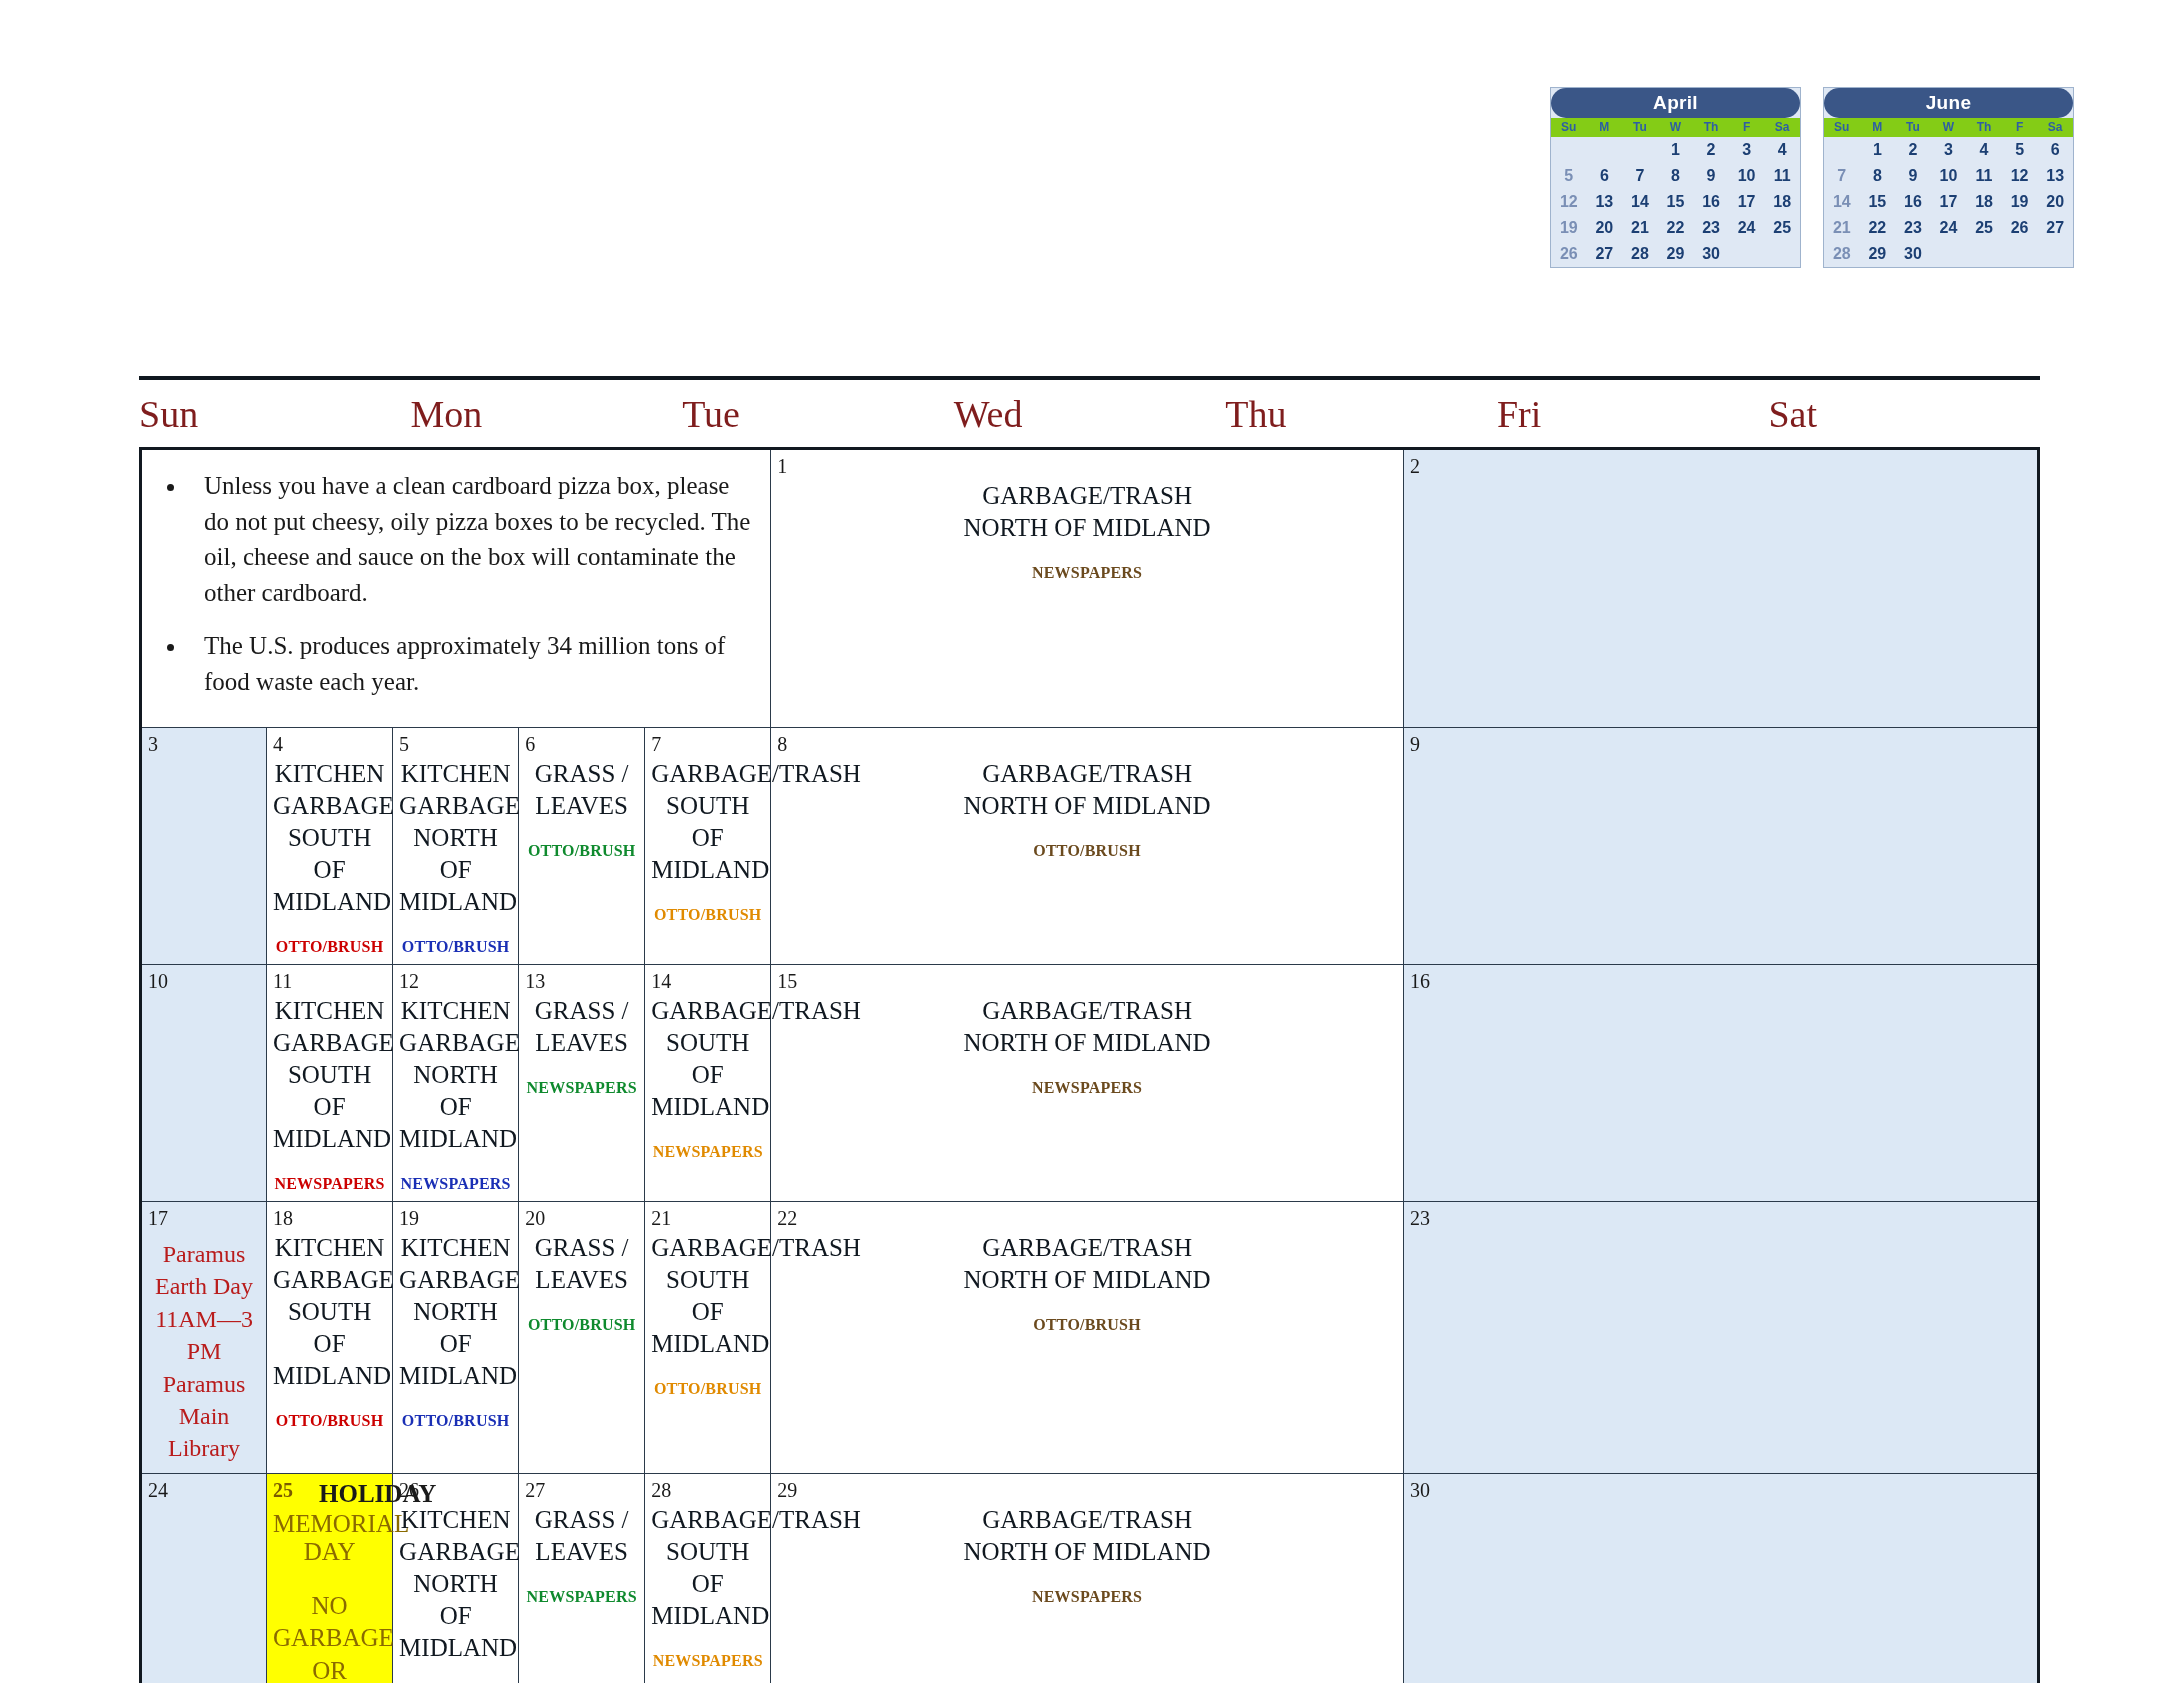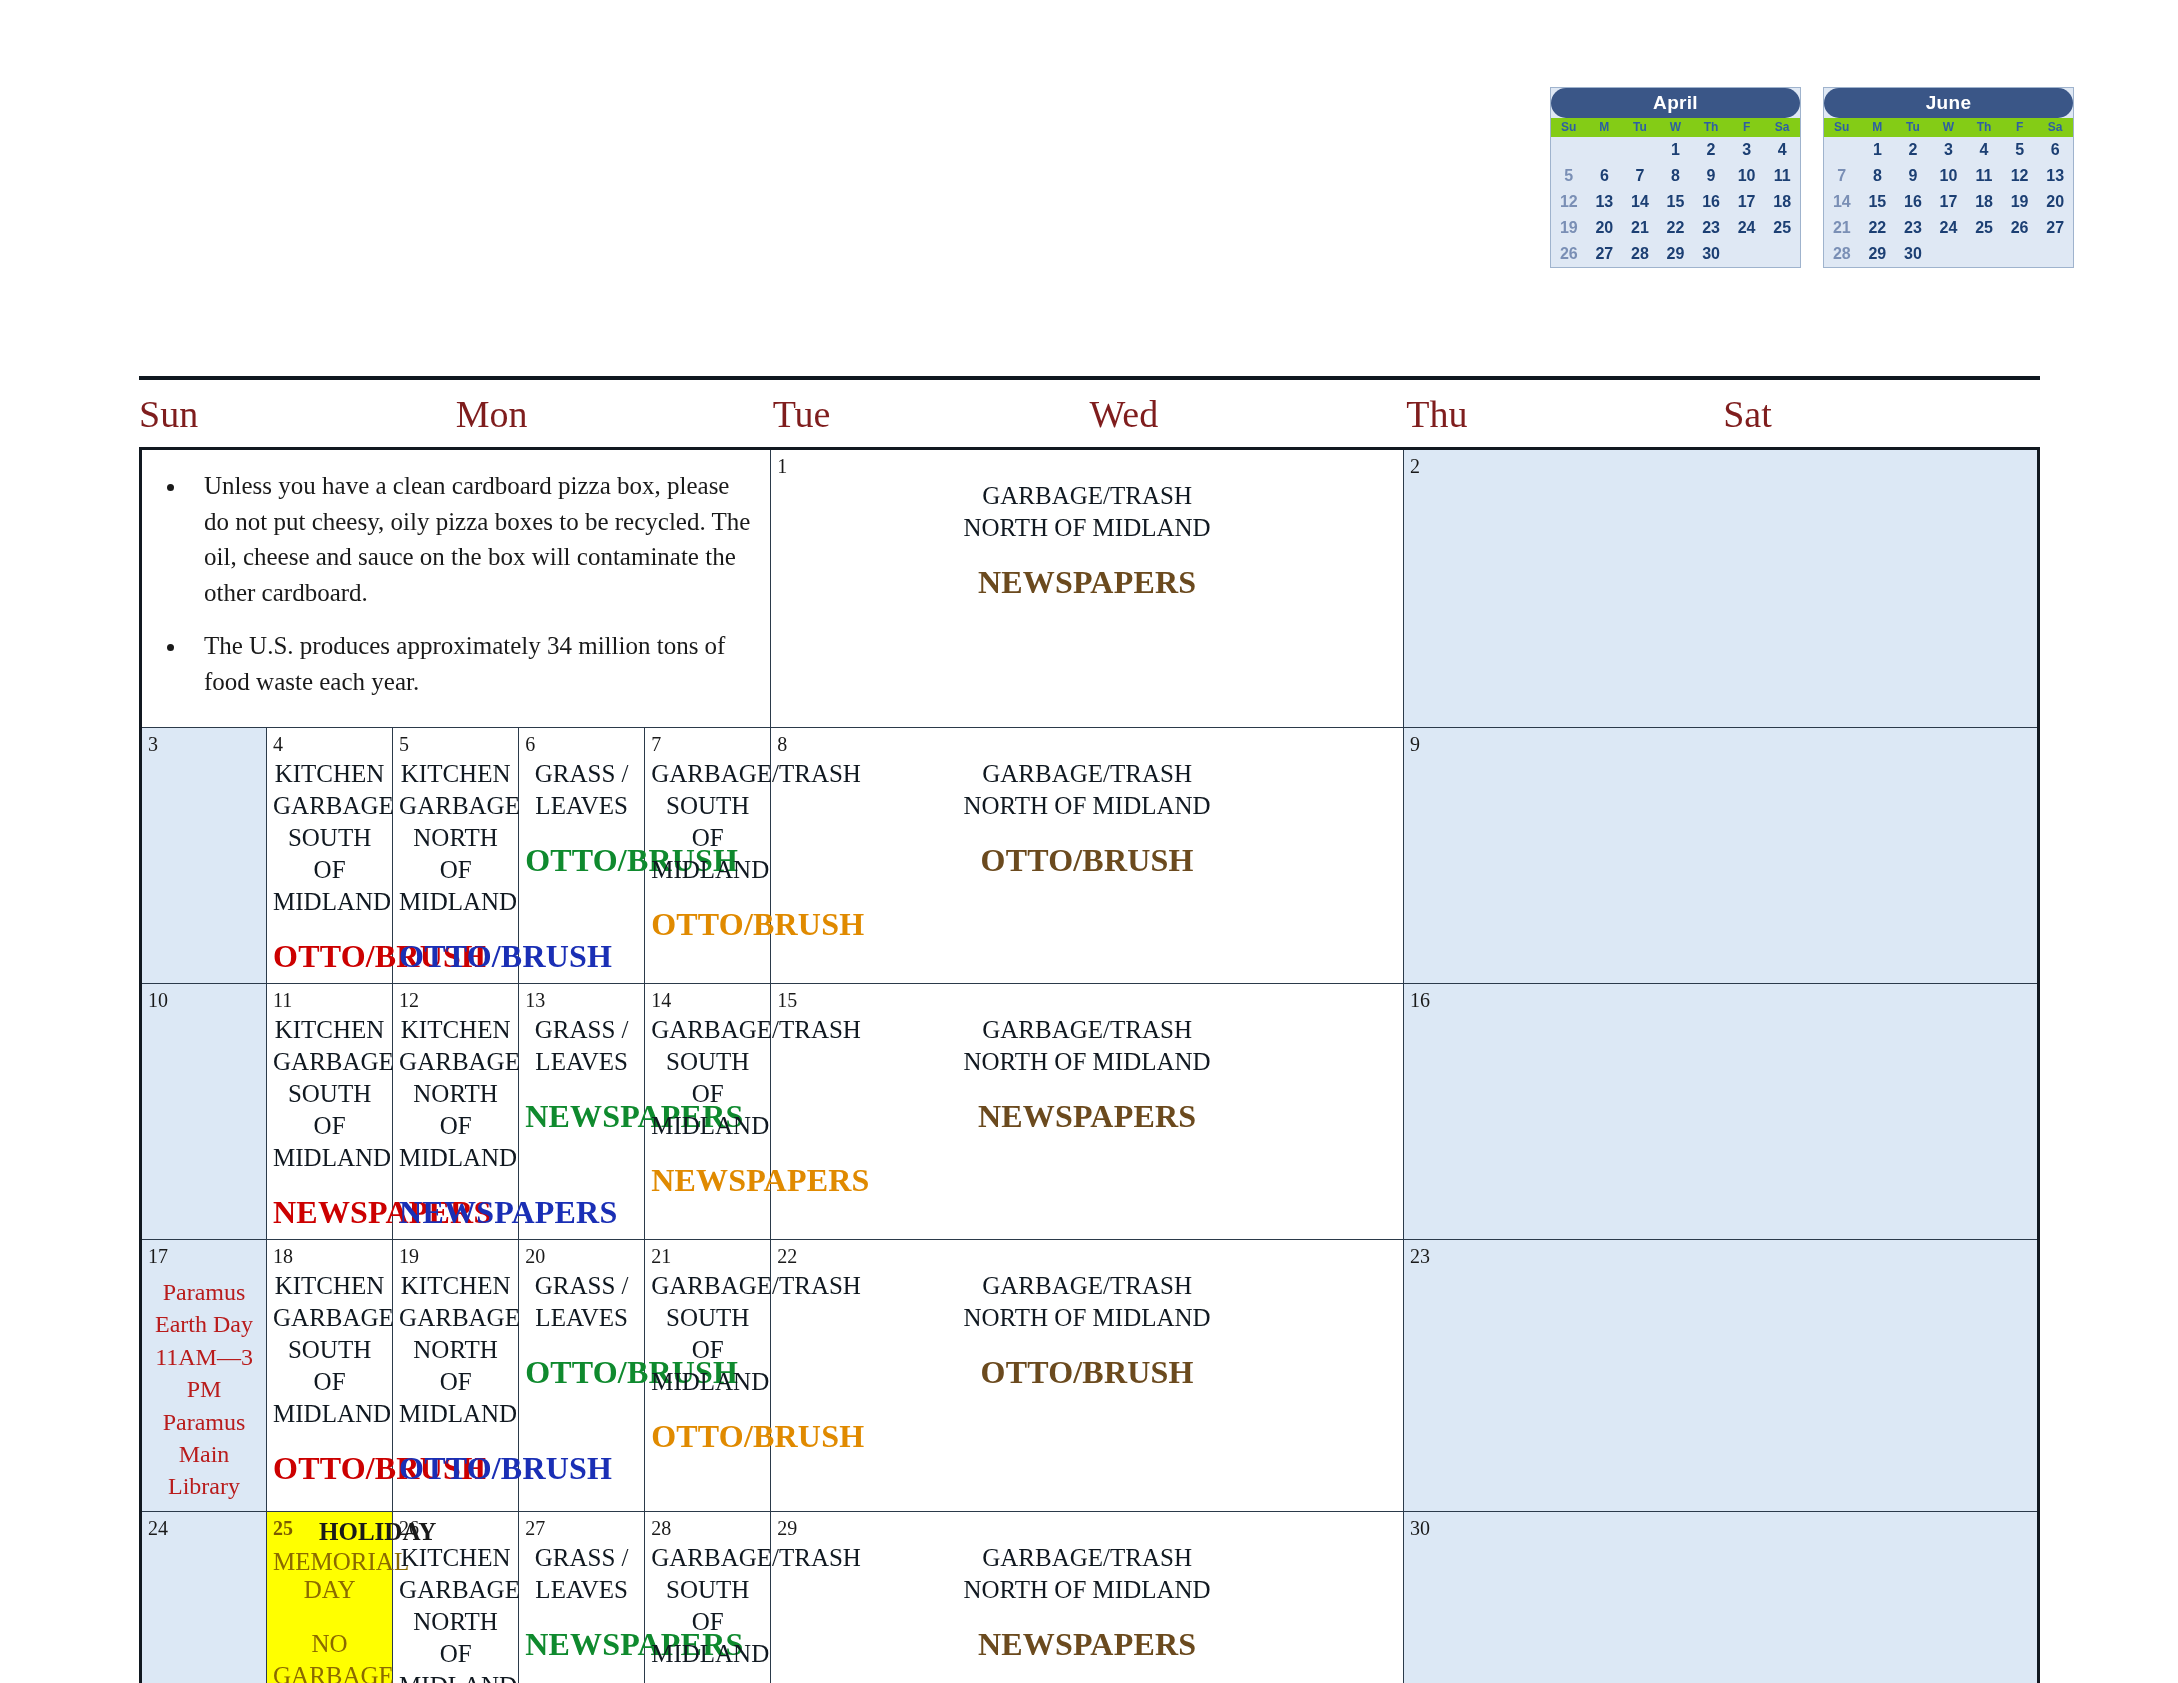--- a/index.html
+++ b/index.html
@@ -151,21 +151,21 @@
   .lines {
     text-align: center;
     margin-top: 4px;
     font-size: 25px;
     line-height: 1.28;
     color: #101820;
   }
   .tag {
     margin-top: 20px;
     text-align: center;
-    font-size: 32px;
+    font-size: 16px;
     font-weight: bold;
     letter-spacing: 0.2px;
   }
   .holiday-label {
     display: inline-block;
     margin-left: 26px;
     font-size: 25px;
     font-weight: bold;
     color: #1a1a1a;
     vertical-align: top;
@@ -347,20 +347,21 @@
   </div>
 
   <div class="rule"></div>
 
   <div class="daynames">
     <div>Sun</div>
     <div>Mon</div>
     <div>Tue</div>
     <div>Wed</div>
     <div>Thu</div>
+    <div>Fri</div>
     <div>Sat</div>
   </div>
 
   <table class="grid">
 
     <tbody>
         <tr>
       <td colspan="5">
         <div class="cell notes">
           <ul>

